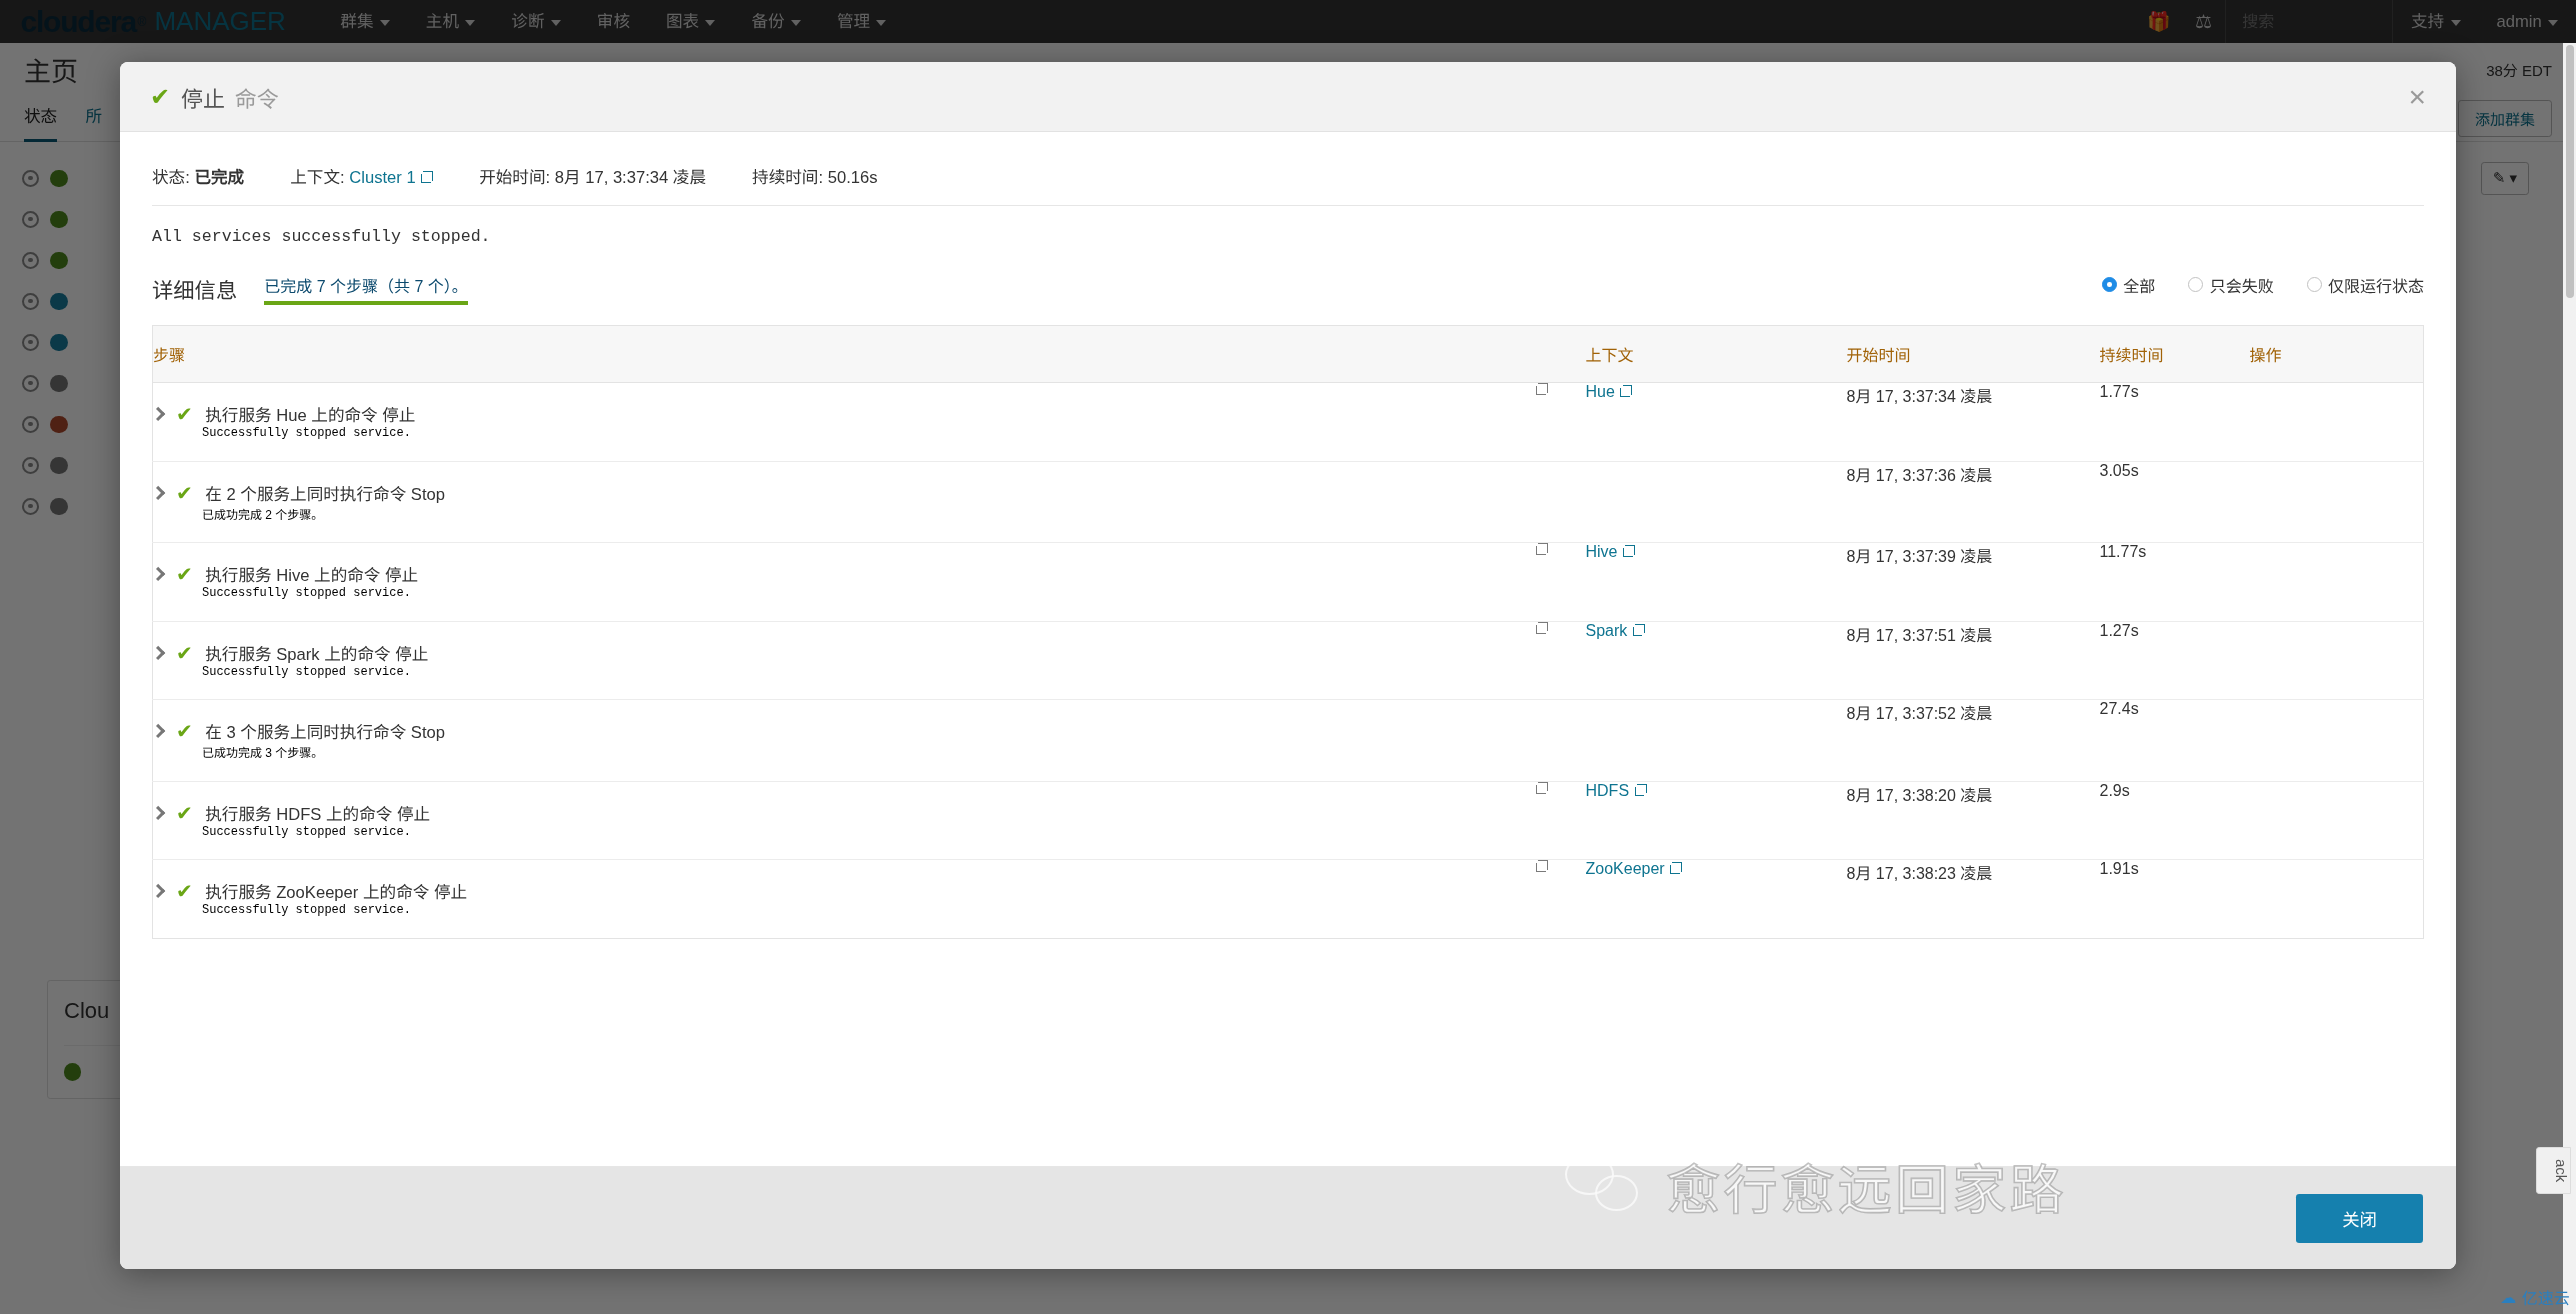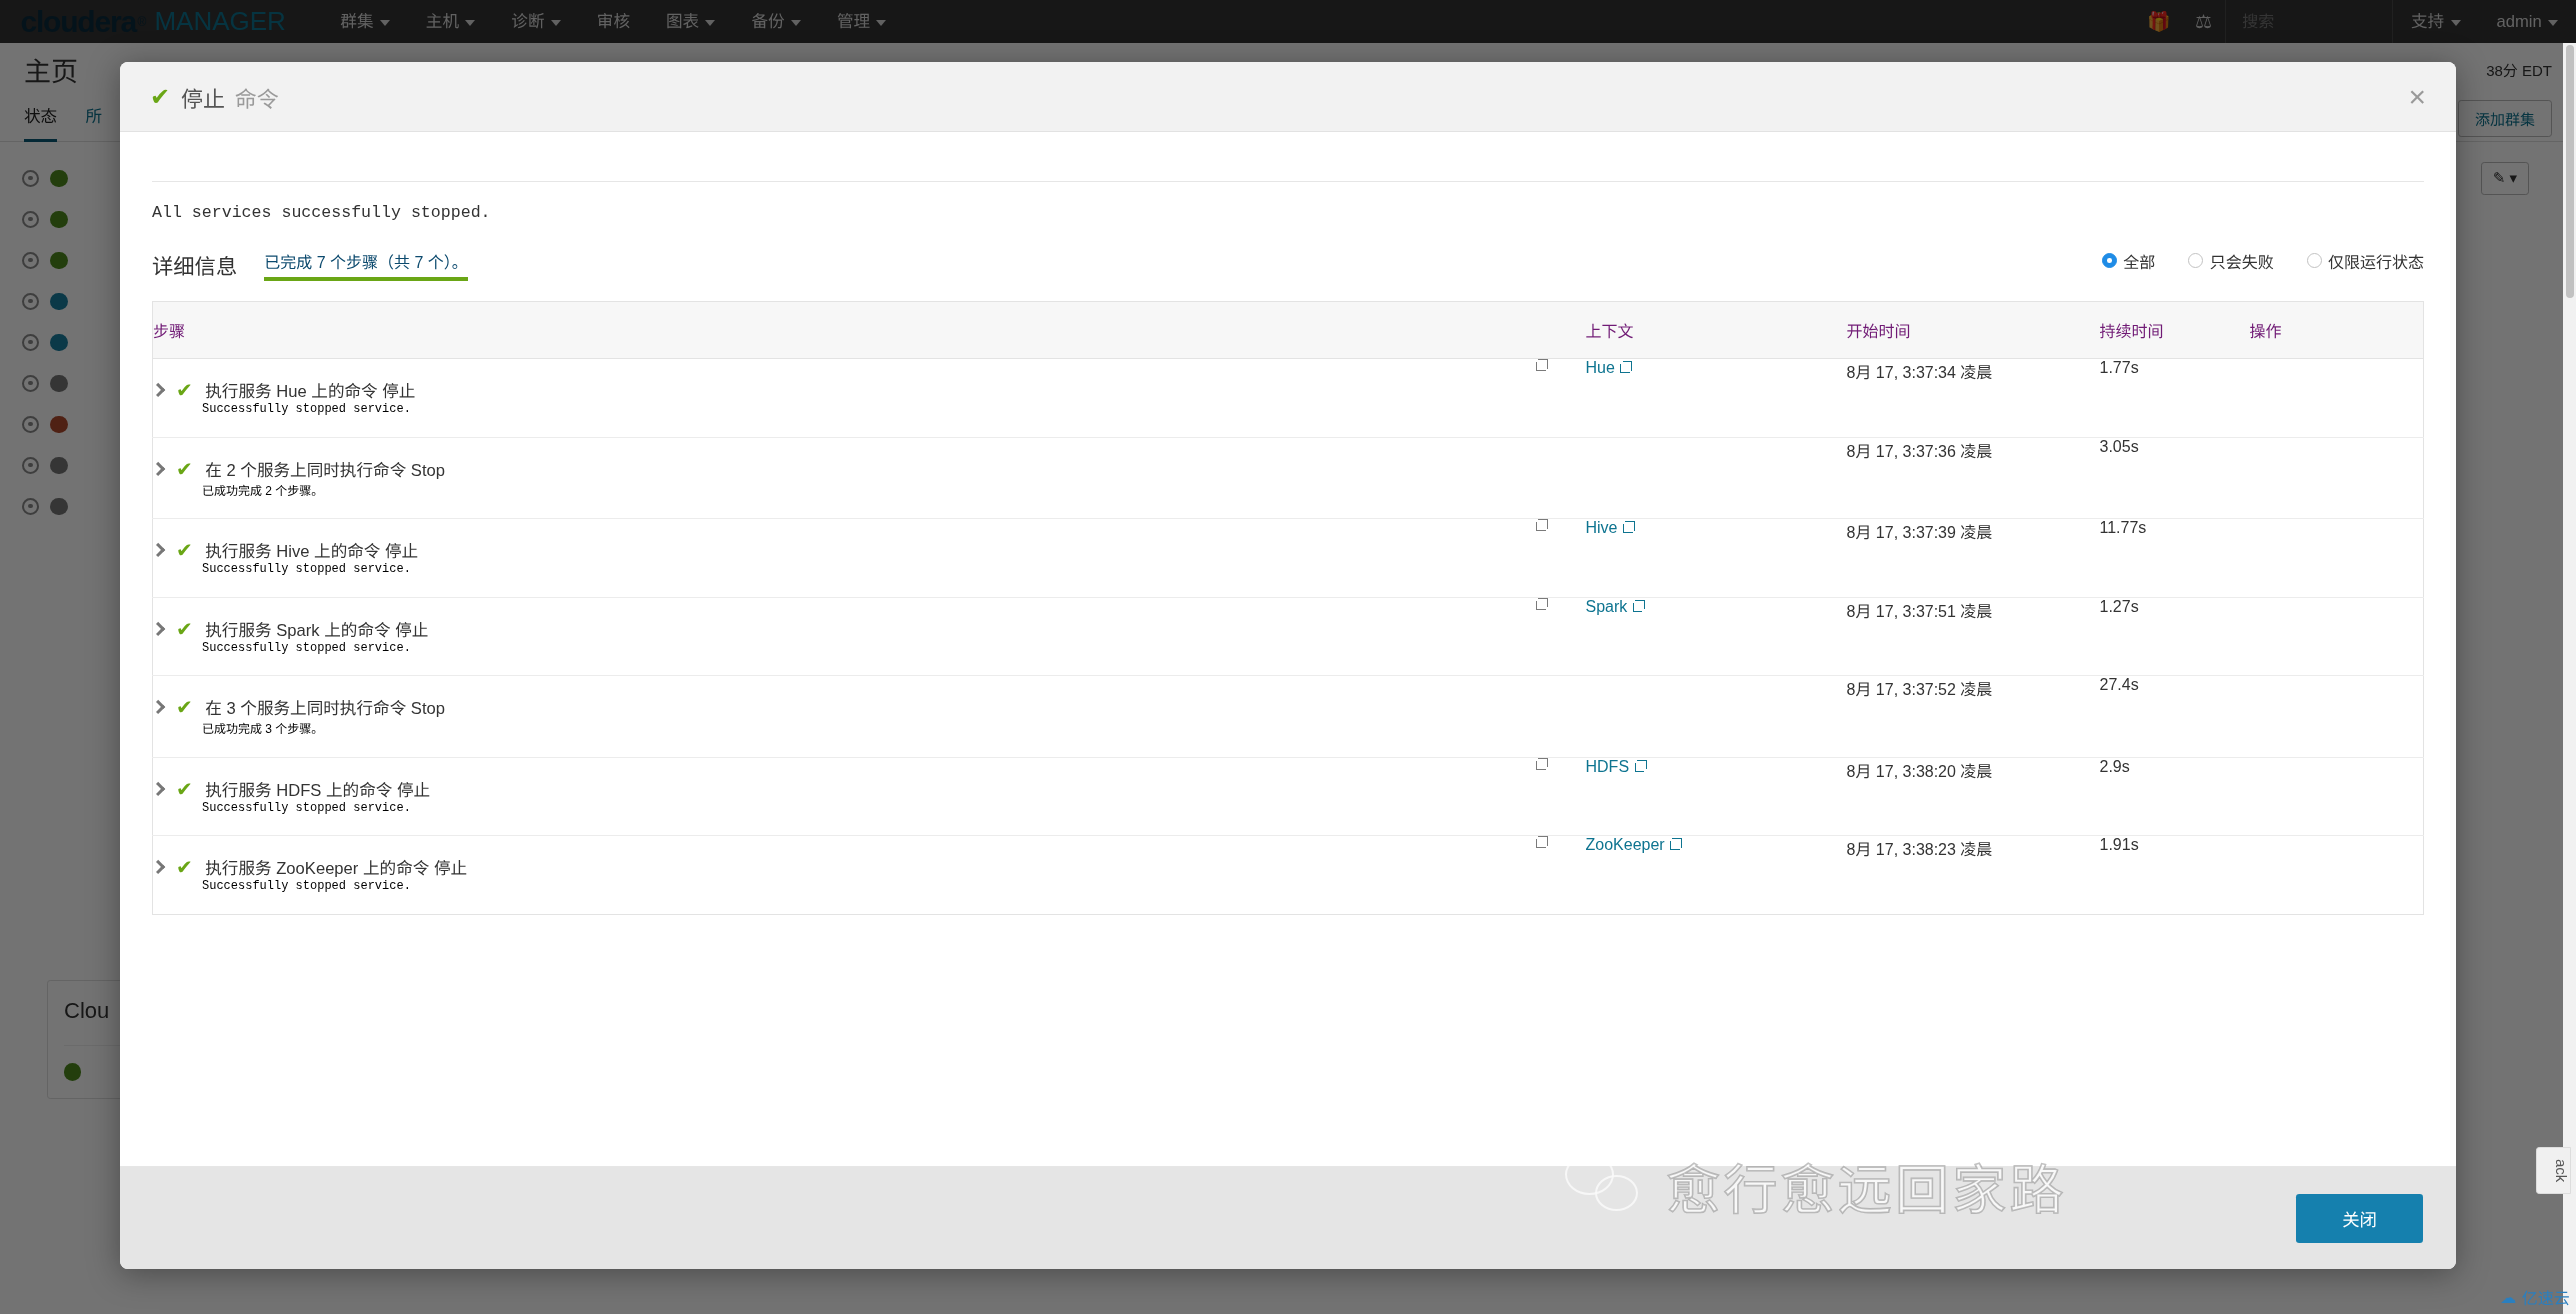--- a/index.html
+++ b/index.html
@@ -174,21 +174,21 @@
   .radio.on .dot::after {
     content: ""; position: absolute; left: 4.3px; top: 4.3px;
     width: 4.7px; height: 4.7px; border-radius: 50%; background: #fff;
   }
 
   
   .tbl { width: 100%; margin-top: 20.5px; border: 0.8px solid #e3e3e3; border-radius: 2.4px;
          border-collapse: collapse; }
   .tbl thead th {
     background: #f7f7f7; text-align: left; font-weight: normal;
-    font-size: 16px; color: #701a75; padding: 16px 0 16px 0; border-bottom: 0.8px solid #e3e3e3;
+    font-size: 16px; color: #a16207; padding: 16px 0 16px 0; border-bottom: 0.8px solid #e3e3e3;
   }
   .tbl td { border-top: 0.8px solid #ececec; padding: 0; vertical-align: top; }
   .tbl tbody tr:first-child td { border-top: none; }
   .c-step   { padding-left: 47px; }
   .c-ext    { width: 55px; }
   .c-ctx    { width: 261px; }
   .c-start  { width: 253px; }
   .c-dur    { width: 150px; }
   .c-act    { width: 174px; }
 
@@ -357,20 +357,38 @@
   <div class="modal-head">
     <span class="check">✔</span>
     <div class="modal-title">
       <span>停止</span><span class="sub">命令</span>
     </div>
     <div class="modal-close">×</div>
   </div>
 
   <div class="modal-body">
 
+    <div class="status-line">
+      <div class="seg">
+        <span class="lbl">状态:</span>
+        <b>已完成</b>
+      </div>
+      <div class="seg">
+        <span class="lbl">上下文:</span>
+        <a class="link">Cluster 1</a><i class="ext-ico link"></i>
+      </div>
+      <div class="seg">
+        <span class="lbl">开始时间:</span>
+        <span>8月 17, 3:37:34 凌晨</span>
+      </div>
+      <div class="seg">
+        <span class="lbl">持续时间:</span>
+        <span>50.16s</span>
+      </div>
+    </div>
 
     <div class="hr"></div>
 
     <div class="msg-mono">All services successfully stopped.</div>
 
     <div class="detail-row">
       <div class="detail-title">详细信息</div>
       <div class="progress-wrap">
         <div class="progress-text">已完成 7 个步骤（共 7 个）。</div>
         <div class="progress-bar" style="width: 100%;"></div>

